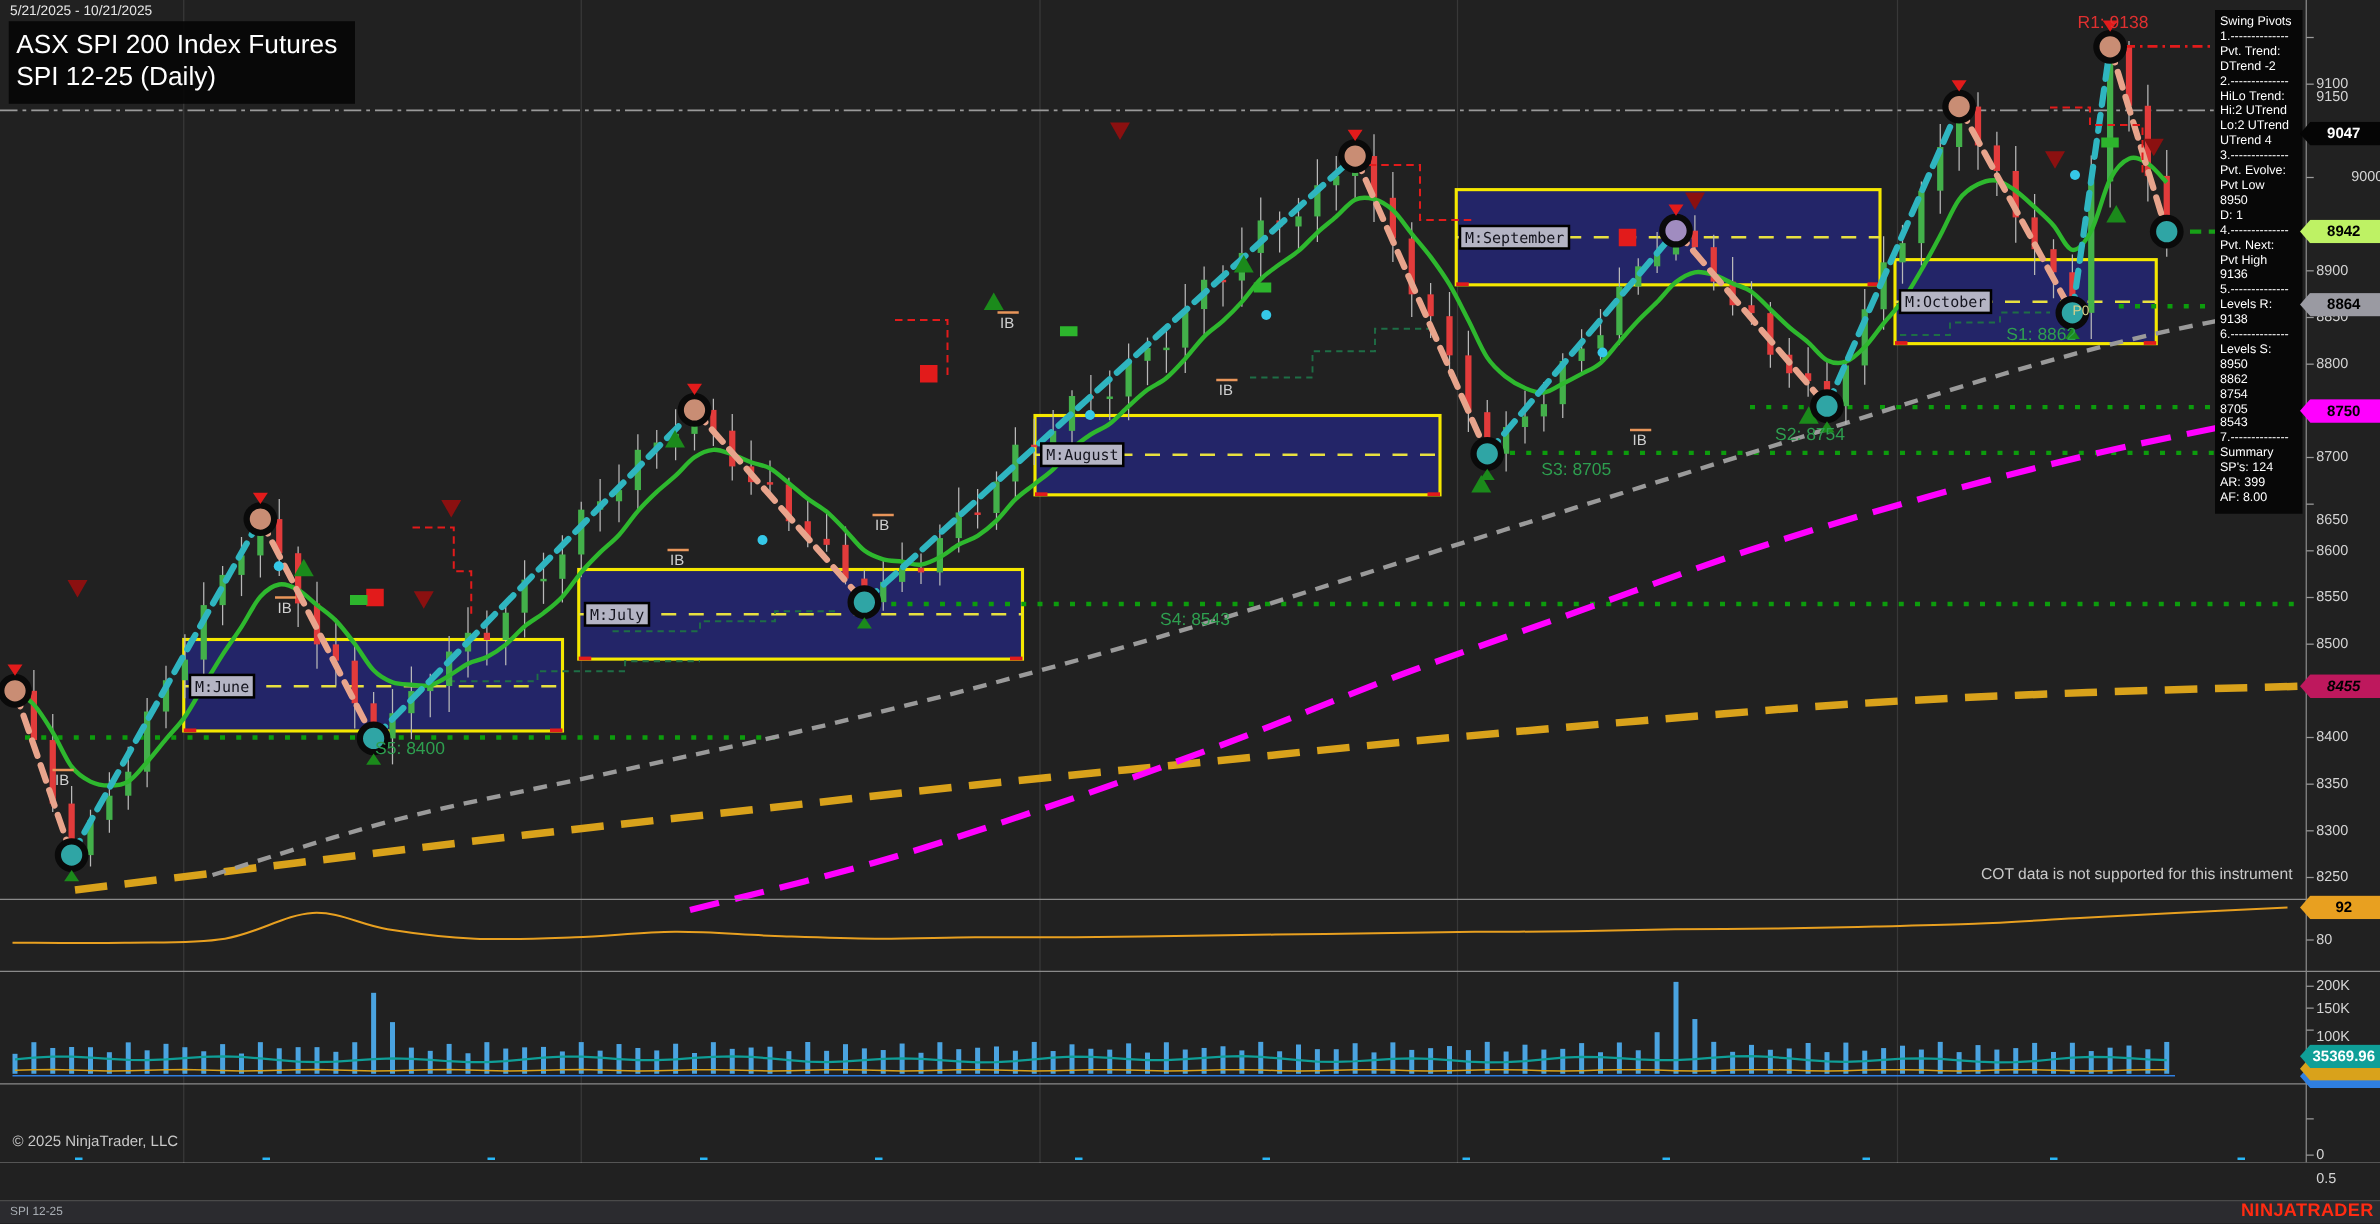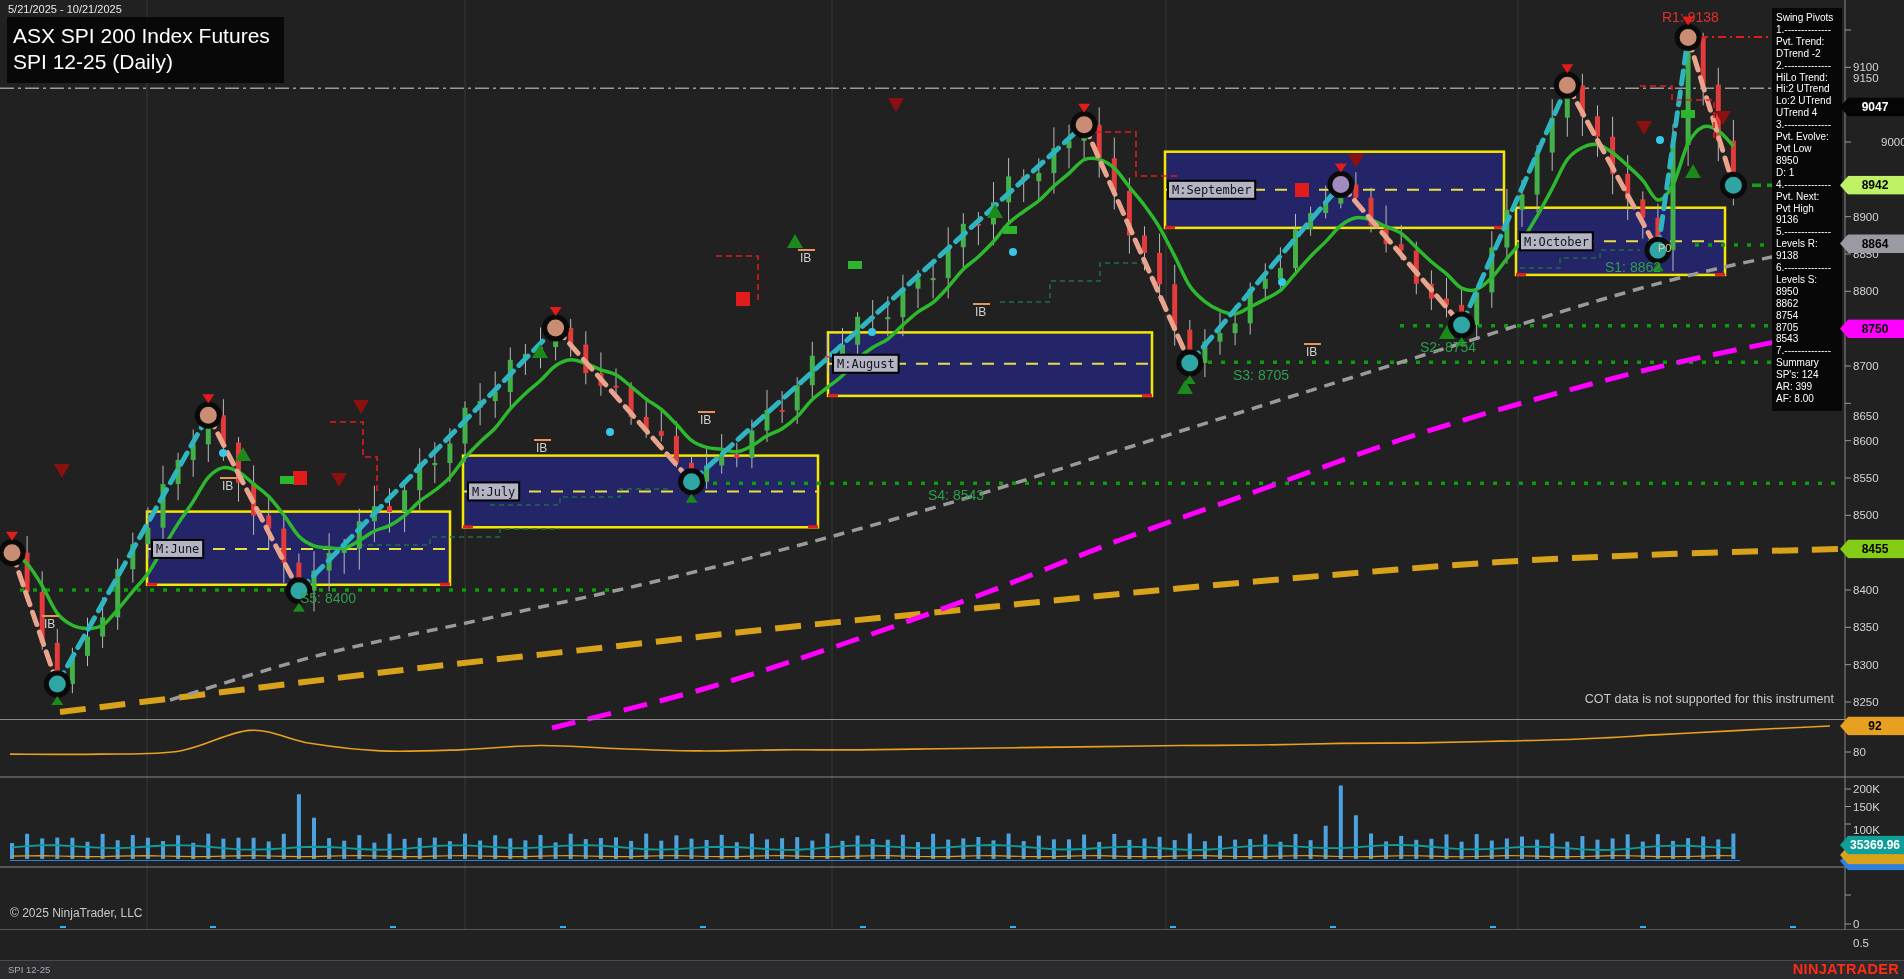--- a/index.html
+++ b/index.html
@@ -631,21 +631,21 @@
       <div class="axis-label" style="top: 830px;">100K</div>
       <div class="axis-label" style="top: 895px; margin-top: 48px;">0.5</div>
       <div class="axis-label" style="top: 924px;">0</div>
       <div class="price-badge" style="top: 861px; background: rgb(47, 127, 224); color: rgb(0, 0, 0);"></div>
       <div class="price-badge" style="top: 855px; background: rgb(217, 162, 27); color: rgb(0, 0, 0);"></div>
       <div class="price-badge" style="top: 845px; background: rgb(15, 159, 152); color: rgb(255, 255, 255);">35369.96</div>
       <div class="price-badge" style="top: 106.907px; background: rgb(5, 5, 5); color: rgb(255, 255, 255);">9047</div>
       <div class="price-badge" style="top: 185.307px; background: #bef264; color: rgb(0, 0, 0);">8942</div>
       <div class="price-badge" style="top: 243.547px; background: rgb(154, 154, 162); color: rgb(0, 0, 0);">8864</div>
       <div class="price-badge" style="top: 328.667px; background: rgb(255, 0, 255); color: rgb(0, 0, 0);">8750</div>
-      <div class="price-badge" style="top: 548.934px; background: #84cc16; color: rgb(0, 0, 0);">8455</div>
+      <div class="price-badge" style="top: 548.934px; background: #be185d; color: rgb(0, 0, 0); font-style: italic;">8455</div>
       <div class="price-badge" style="top: 725.996px; background: rgb(232, 160, 32); color: rgb(0, 0, 0);">92</div>
     </div>
   <div id="month-layer">
       <div class="month-label" style="left: 147px;">Jun</div>
       <div class="month-label" style="left: 465px;">Jul</div>
       <div class="month-label" style="left: 832px;">Aug</div>
       <div class="month-label" style="left: 1166px;">Sep</div>
       <div class="month-label" style="left: 1518px;">Oct</div>
     </div>
 

